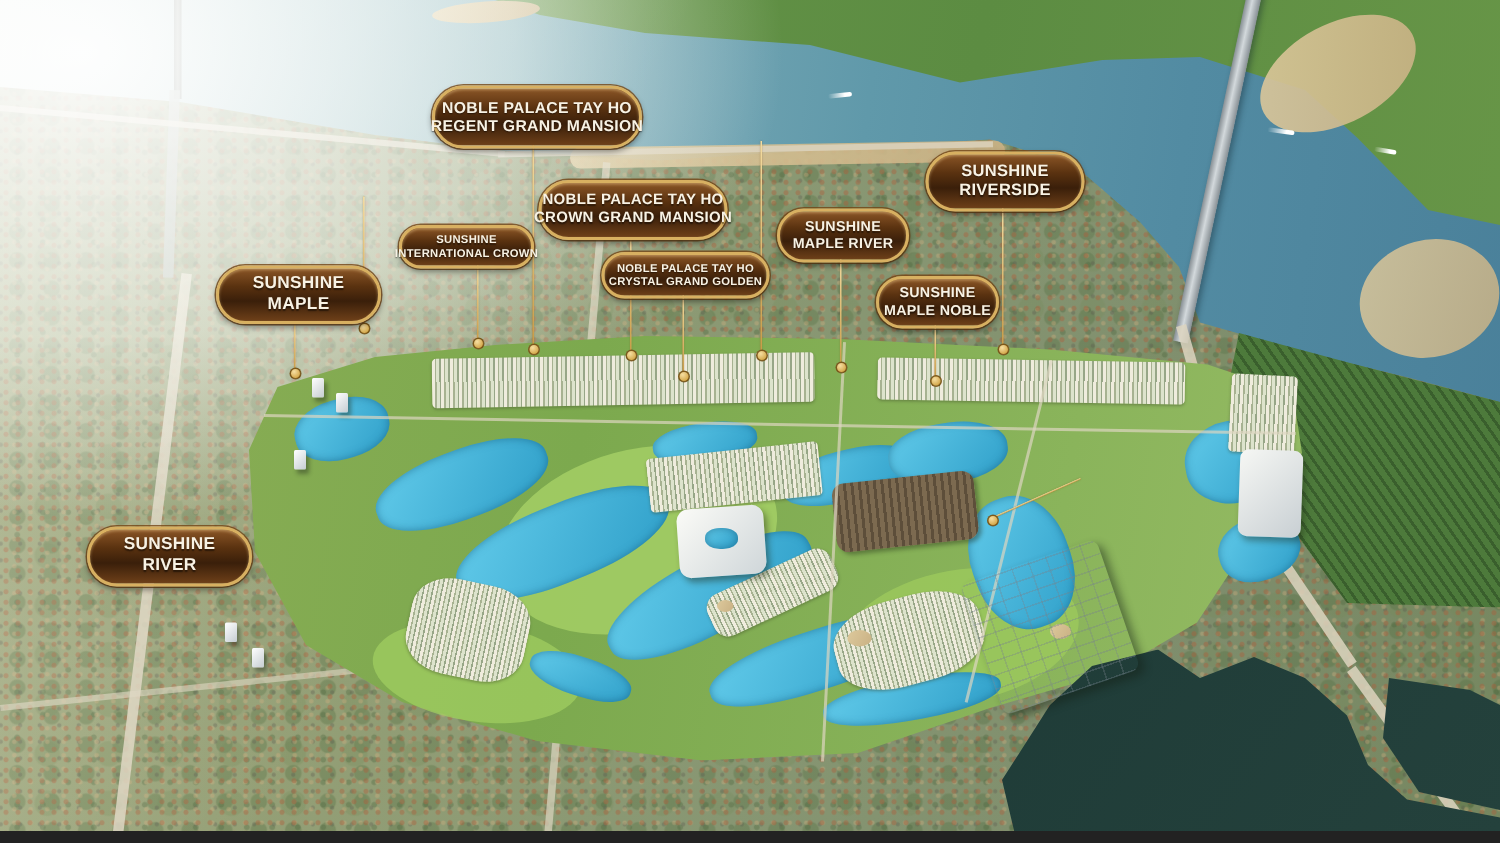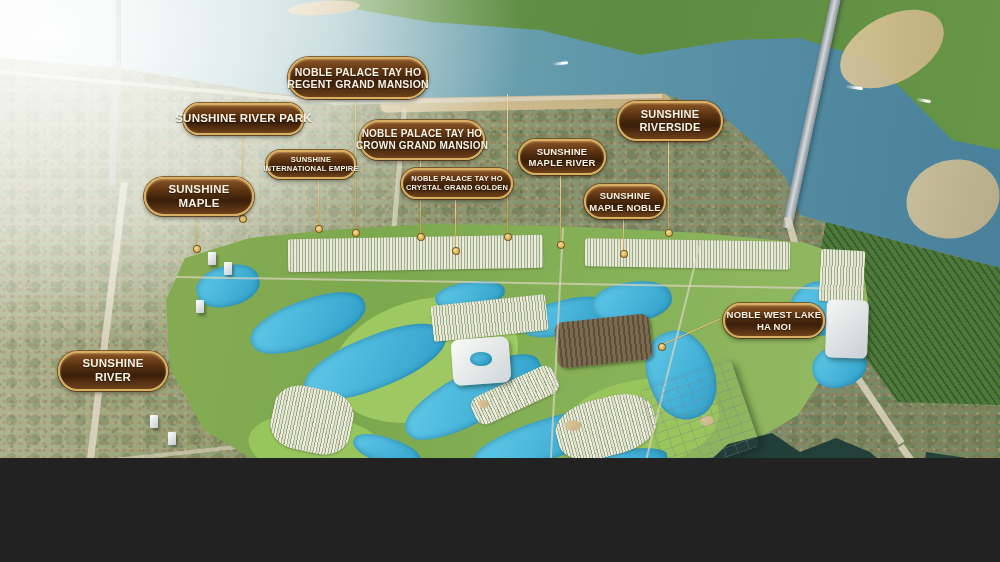--- a/index.html
+++ b/index.html
@@ -1,16 +1,16 @@
 <!DOCTYPE html>
 <html><head>
 <meta charset="utf-8">
 <style>
   html,body{margin:0;padding:0;background:#222;}
-  #stage{position:relative;width:1000px;height:458px;overflow:hidden;
+  #stage{position:relative;width:1000px;height:554px;overflow:hidden;
          font-family:"Liberation Sans",sans-serif;background:#8e9a70;}
   .abs{position:absolute;}
   
   #ground{inset:0;background:linear-gradient(105deg,#a3ab7e 0%,#95a076 25%,#879672 55%,#7e8d6c 80%,#76875f 100%);}
   .tex-green{background-image:
       radial-gradient(circle,rgba(80,108,62,.55) 0 5px,transparent 6px),
       radial-gradient(circle,rgba(116,138,88,.45) 0 8px,transparent 9px);
       background-size:23px 19px,41px 33px;background-position:0 0,11px 7px;}
   .tex-roofs{background-image:
       radial-gradient(circle,rgba(178,92,56,.6) 0 1.4px,transparent 2px),
@@ -159,53 +159,46 @@
   <div class="dot" style="left:623px;top:253px;"></div>
   <div class="line" style="left:668px;top:137px;height:95px;"></div>
   <div class="dot" style="left:668px;top:232px;"></div>
   <div class="line" style="left:661px;top:345px;height:1px;width:65px;transform:rotate(-24deg);"></div>
   <div class="dot" style="left:661px;top:346px;"></div>
 
   <div class="badge" style="left:288px;top:57px;width:136px;height:38px;font-size:10.5px;">
     <span class="l">NOBLE PALACE TAY HO</span>
     <span class="l">REGENT GRAND MANSION</span>
   </div>
-  <div class="badge" style="left:183px;top:103px;width:117px;height:28px;font-size:11.5px;">
-    <span class="l">SUNSHINE RIVER PARK</span>
-  </div>
   <div class="badge" style="left:617px;top:101px;width:102px;height:36px;font-size:11px;">
     <span class="l">SUNSHINE</span>
     <span class="l">RIVERSIDE</span>
   </div>
   <div class="badge" style="left:359px;top:120px;width:122px;height:36px;font-size:10px;">
     <span class="l">NOBLE PALACE TAY HO</span>
     <span class="l">CROWN GRAND MANSION</span>
   </div>
   <div class="badge" style="left:518px;top:139px;width:84px;height:32px;font-size:9.5px;">
     <span class="l">SUNSHINE</span>
     <span class="l">MAPLE RIVER</span>
   </div>
   <div class="badge" style="left:266px;top:150px;width:86px;height:25px;font-size:7.5px;">
     <span class="l">SUNSHINE</span>
-    <span class="l">INTERNATIONAL EMPIRE</span>
+    <span class="l">INTERNATIONAL CROWN</span>
   </div>
   <div class="badge" style="left:144px;top:177px;width:106px;height:35px;font-size:11.5px;">
     <span class="l">SUNSHINE</span>
     <span class="l">MAPLE</span>
   </div>
   <div class="badge" style="left:401px;top:168px;width:108px;height:27px;font-size:7.5px;">
     <span class="l">NOBLE PALACE TAY HO</span>
     <span class="l">CRYSTAL GRAND GOLDEN</span>
   </div>
   <div class="badge" style="left:584px;top:184px;width:78px;height:31px;font-size:9.5px;">
     <span class="l">SUNSHINE</span>
     <span class="l">MAPLE NOBLE</span>
   </div>
-  <div class="badge" style="left:723px;top:303px;width:98px;height:31px;font-size:9.5px;">
-    <span class="l">NOBLE WEST LAKE</span>
-    <span class="l">HA NOI</span>
-  </div>
   <div class="badge" style="left:58px;top:351px;width:106px;height:36px;font-size:11.5px;">
     <span class="l">SUNSHINE</span>
     <span class="l">RIVER</span>
   </div>
 
 </div>
 
 </body></html>

